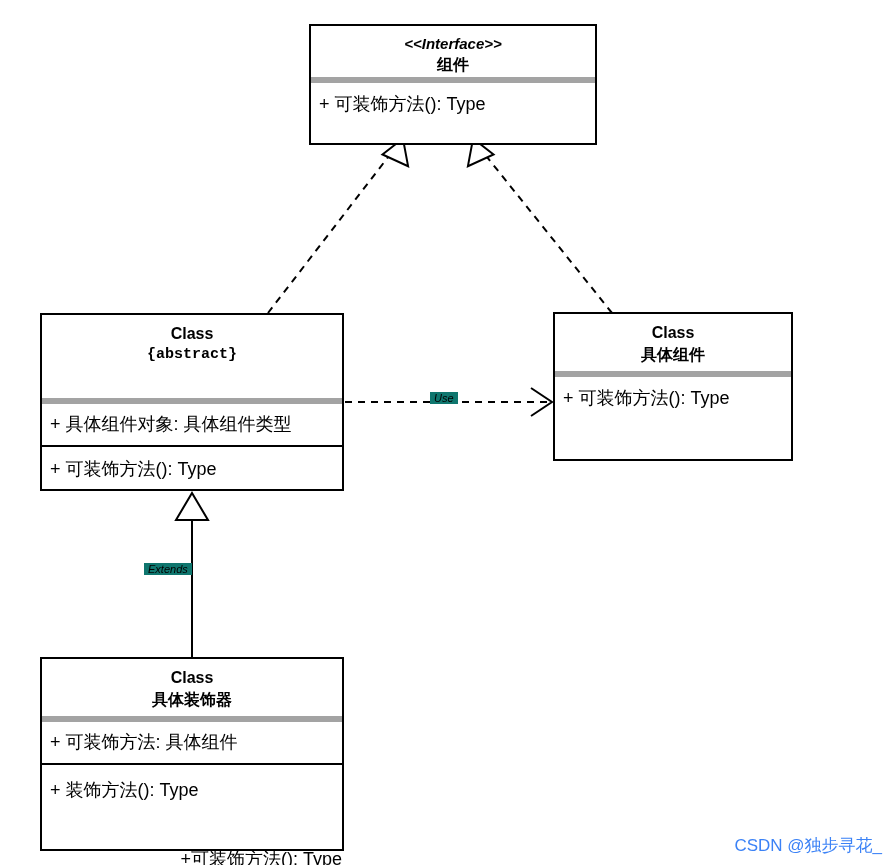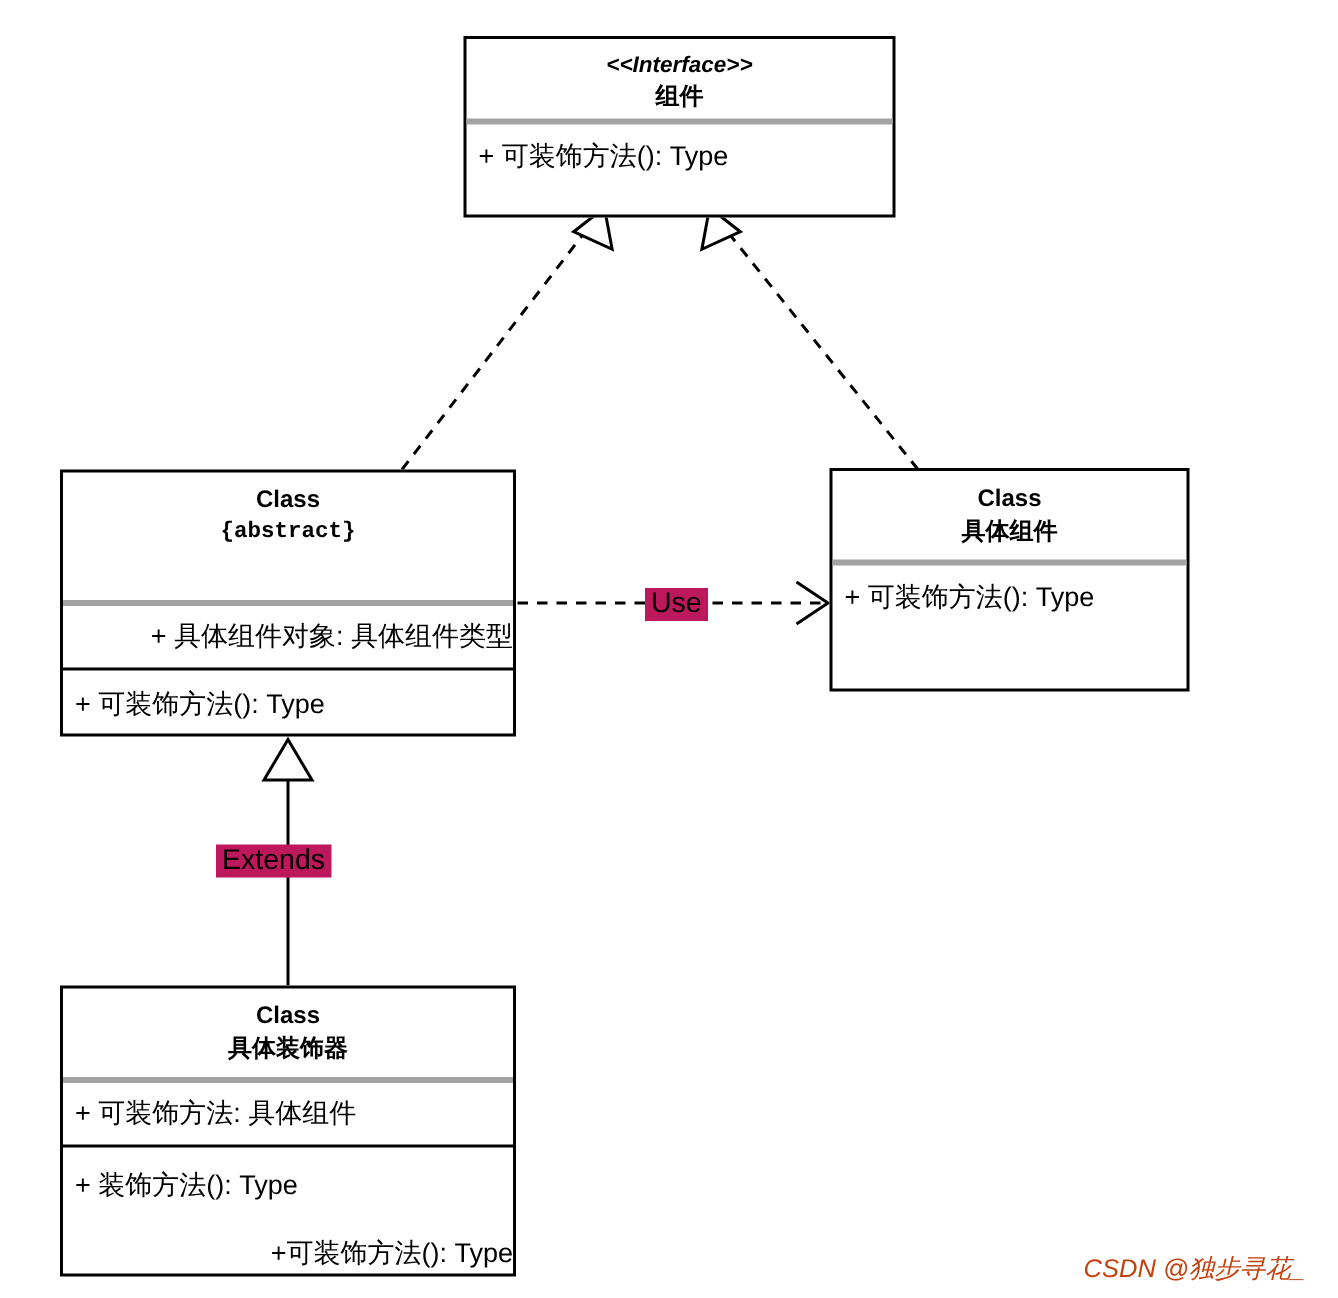--- a/index.html
+++ b/index.html
@@ -33,21 +33,21 @@
     border: 2px solid #000000;
     background: #ffffff;
   }
   .uml-header {
     box-sizing: border-box;
     text-align: center;
     font-weight: bold;
     font-size: 16px;
     line-height: 1.35;
     padding-top: 8px;
-    border-bottom: 4px solid #a3a3a3;
+    border-bottom: 6px solid #a3a3a3;
   }
   .uml-header .stereotype {
     display: block;
     font-style: italic;
     font-weight: bold;
     font-size: 15px;
   }
   .uml-header .cls-kind {
     display: block;
     font-weight: bold;
@@ -84,34 +84,34 @@
     justify-content: flex-start;
     padding-top: 12px;
   }
   .uml-row.multi .member + .member {
     margin-top: 18px;
     text-align: right;
   }
 
   .edge-label {
     position: absolute;
-    font-size: 19px;
-    background: #be185d;
+    font-size: 11px;
+    background: #0f766e;
     padding: 0 4px;
     white-space: nowrap;
+    font-style: italic;
   }
 
   .watermark {
     position: absolute;
-    right: 22px;
+    right: 10px;
     bottom: 8px;
     font-size: 17px;
-    color: #c2410c;
+    color: #3b82f6;
     white-space: nowrap;
-    font-style: italic;
   }
 </style>
 </head>
 <body>
 
 <div id="canvas">
 
   <svg class="layer" viewBox="0 0 892 865">
 
     <line x1="268" y1="313" x2="392" y2="152" stroke="#000000" stroke-width="2" stroke-dasharray="7,6"></line>
@@ -135,21 +135,21 @@
     <div class="uml-row" style="height:60px; justify-content:flex-start; padding-top:8px;">
       <span class="member">+ 可装饰方法(): Type</span>
     </div>
   </div>
 
   <div class="uml-box" style="left:40px; top:313px; width:304px; height:178px;">
     <div class="uml-header" style="height:89px;">
       <span class="cls-kind">Class</span>
       <span class="cls-modifier">{abstract}</span>
     </div>
-    <div class="uml-row" style="height:43px;text-align:right;">
+    <div class="uml-row" style="height:43px;">
       <span class="member">+ 具体组件对象: 具体组件类型</span>
     </div>
     <div class="uml-row" style="height:44px;">
       <span class="member">+ 可装饰方法(): Type</span>
     </div>
   </div>
 
   <div class="uml-box" style="left:553px; top:312px; width:240px; height:149px;">
     <div class="uml-header" style="height:63px;">
       <span class="cls-kind">Class</span>
@@ -161,21 +161,21 @@
   </div>
 
   <div class="uml-box" style="left:40px; top:657px; width:304px; height:194px;">
     <div class="uml-header" style="height:63px;">
       <span class="cls-kind">Class</span>
       <span class="cls-name">具体装饰器</span>
     </div>
     <div class="uml-row" style="height:43px;">
       <span class="member">+ 可装饰方法: 具体组件</span>
     </div>
-    <div class="uml-row multi" style="height:84px;">
+    <div class="uml-row multi" style="height:84px;gap:24px;">
       <span class="member">+ 装饰方法(): Type</span>
       <span class="member">+可装饰方法(): Type</span>
     </div>
   </div>
 
   <div class="edge-label" style="left:430px; top:392px;">Use</div>
   <div class="edge-label" style="left:144px; top:563px;">Extends</div>
 
   <div class="watermark">CSDN @独步寻花_</div>
 </div>

